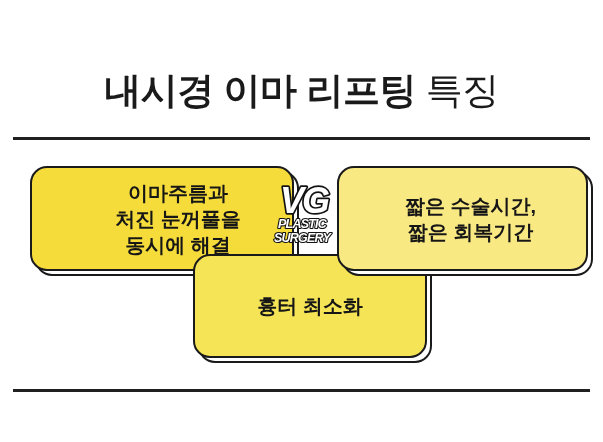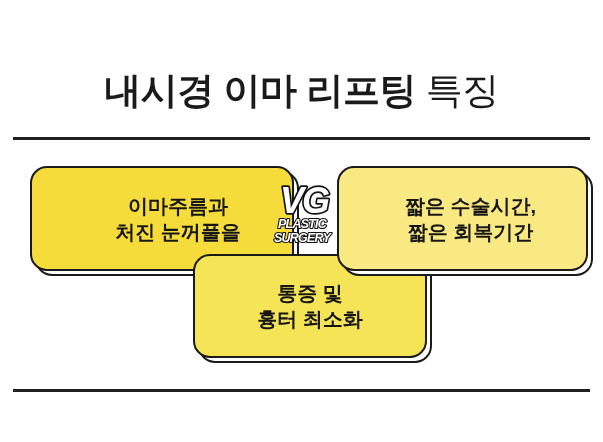--- a/index.html
+++ b/index.html
@@ -83,35 +83,35 @@
     <span class="em">내시경 이마 리프팅</span>
     <span class="suffix">특징</span>
   </div>
 
   <div class="rule top" style="background-color: rgb(32, 32, 32);"></div>
   <div class="rule bottom" style="background-color: rgb(32, 32, 32);"></div>
 
   <div class="card left" style="background-color: rgb(245, 220, 59); padding-left: 32px;">
     <span>이마주름과</span>
     <span>처진 눈꺼풀을</span>
+    <span>동시에 해결</span>
   </div>
 
   <div class="logo">
     <svg width="72" height="74" viewBox="0 0 72 74" xmlns="http://www.w3.org/2000/svg">
       <g font-family="Liberation Sans, DejaVu Sans, sans-serif" font-weight="bold" font-style="italic" fill="#ffffff" stroke="#111111" stroke-linejoin="round" text-anchor="middle">
         <text x="38" y="37" font-size="36" stroke-width="3.4" paint-order="stroke" letter-spacing="-2">VG</text>
         <text x="36" y="52" font-size="12.5" stroke-width="2.2" paint-order="stroke" letter-spacing="-0.8">PLASTIC</text>
         <text x="36" y="66" font-size="12.5" stroke-width="2.2" paint-order="stroke" letter-spacing="-0.8">SURGERY</text>
       </g>
     </svg>
   </div>
 
   <div class="card right" style="background-color: rgb(249, 233, 131);">
     <span>짧은 수술시간,</span>
     <span>짧은 회복기간</span>
   </div>
 
   <div class="card center" style="background-color: rgb(245, 228, 86);">
-    <span>통증 및</span>
     <span>흉터 최소화</span>
   </div>
 
 </div>
 
 </body></html>

